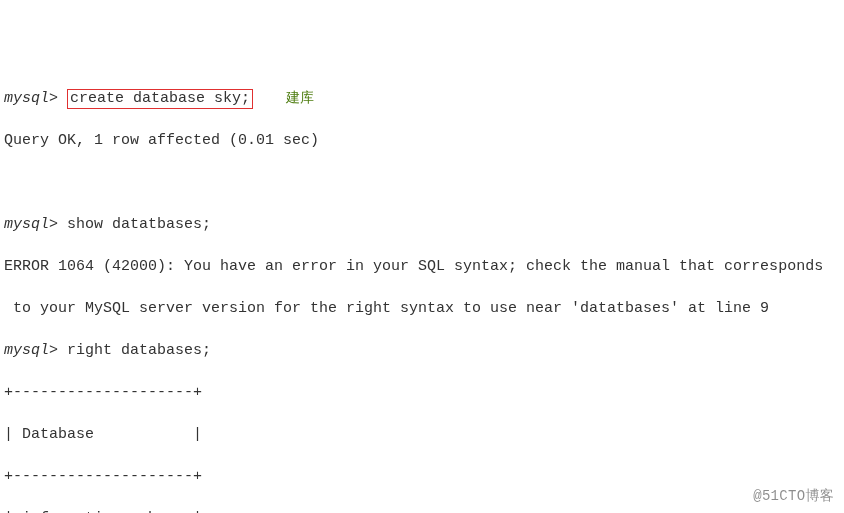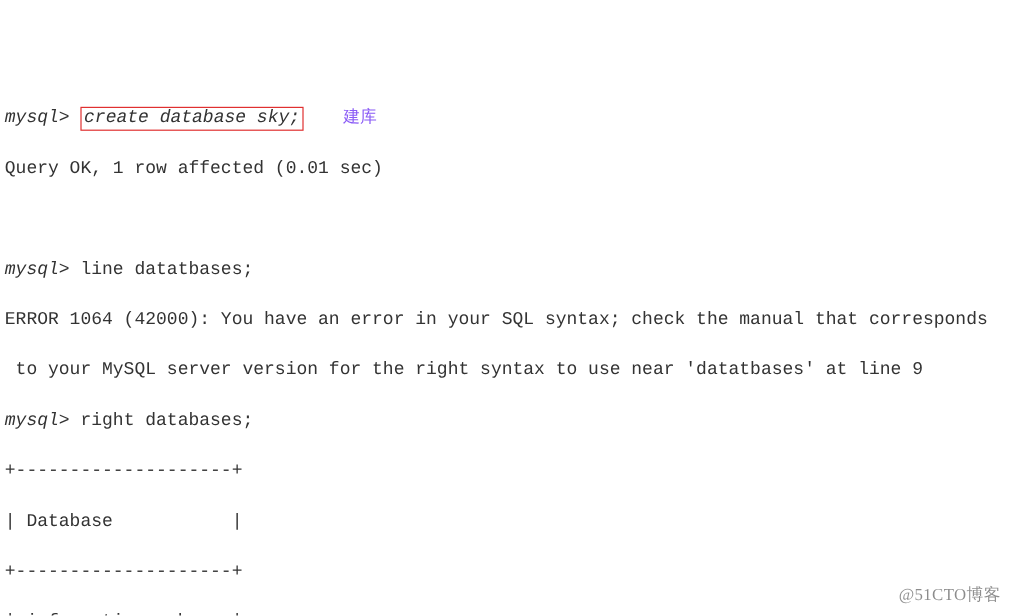--- a/index.html
+++ b/index.html
@@ -16,47 +16,46 @@
       overflow: hidden;
       white-space: pre;
     }
     .line { display: block; }
     .prompt { color: #333; font-style: italic; }
     .boxed {
       border: 1px solid #e03030;
       padding: 0 2px;
       display: inline-block;
       line-height: 1.2;
-      font-style: italic;
     }
     .redlabel {
-      color: #8b5cf6;
+      color: #4d7c0f;
       font-family: SimSun, "Microsoft YaHei", sans-serif;
       font-size: 14px;
       margin-left: 6px;
     }
     .watermark {
       position: absolute;
       right: 10px;
       bottom: 6px;
       color: rgba(0,0,0,0.45);
-      font-family: Liberation Serif, serif;
+      font-family: Liberation Mono, monospace;
       font-size: 14px;
       letter-spacing: 0.3px;
     }
   </style>
 </head>
 <body>
 
 
 
 <span class="line"><span class="prompt">mysql&gt;</span> <span class="boxed">create database sky;</span>   <span class="redlabel">建库</span></span>
 <span class="line">Query OK, 1 row affected (0.01 sec)</span>
 <span class="line"> </span>
-<span class="line"><span class="prompt">mysql&gt;</span> <span>line datatbases;</span></span>
+<span class="line"><span class="prompt">mysql&gt;</span> <span>show datatbases;</span></span>
 <span class="line">ERROR 1064 (42000): You have an error in your SQL syntax; check the manual that corresponds</span>
 <span class="line"> to your MySQL server version for the right syntax to use near 'datatbases' at line 9</span>
 <span class="line"><span class="prompt">mysql&gt;</span> <span>right databases;</span></span>
 <span class="line">+--------------------+</span>
 <span class="line">| Database           |</span>
 <span class="line">+--------------------+</span>
 <span class="line">| information_schema |</span>
 
 
 

